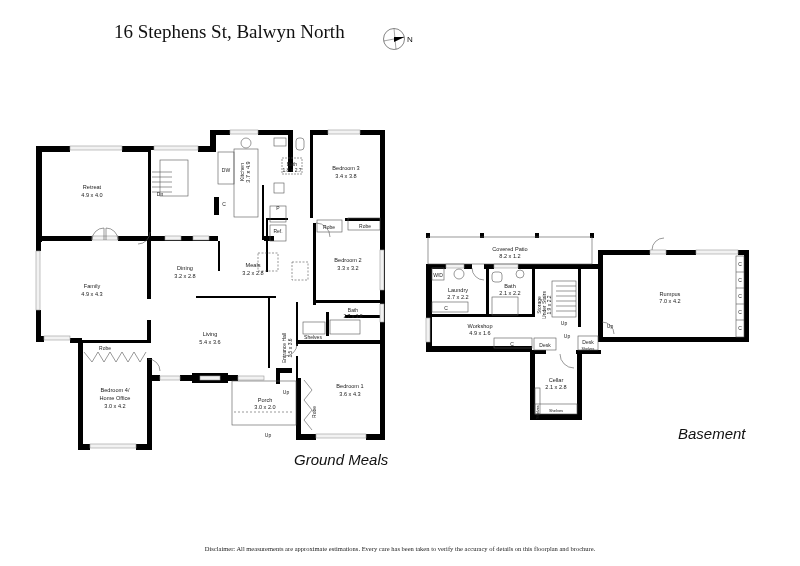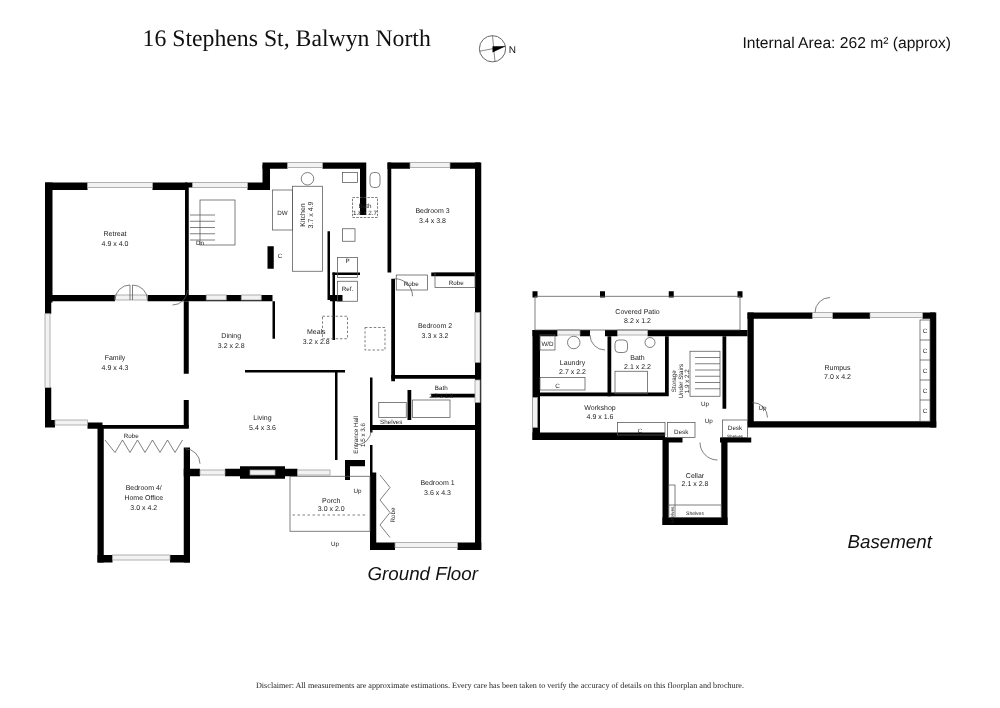--- a/index.html
+++ b/index.html
@@ -23,21 +23,20 @@
   <svg width="36" height="28" viewBox="0 0 36 28">
     <circle cx="14" cy="14" r="10.5" fill="none" stroke="#666" stroke-width="0.8"></circle>
     <line x1="14" y1="3.5" x2="16" y2="24.5" stroke="#666" stroke-width="0.6"></line>
     <line x1="3.5" y1="16" x2="24.5" y2="12" stroke="#666" stroke-width="0.6"></line>
     <polygon points="14,12 24.5,12 14,17" fill="#000"></polygon>
     <text x="27" y="17" font-family="Liberation Sans, sans-serif" font-size="8" fill="#111">N</text>
   </svg>
 </div>
 
 <div class="areas">
-  <div>Internal Area: 262 m² (approx)</div>
 </div>
 
 <svg class="plan" width="800" height="566" viewBox="0 0 800 566">
 
   <g fill="#000">
 
     <rect x="36" y="146" width="6" height="96"></rect>
     <rect x="36" y="146" width="34" height="6"></rect>
     <rect x="122" y="146" width="28" height="6"></rect>
     <rect x="148" y="148" width="3" height="92"></rect>
@@ -311,16 +310,16 @@
     <text class="small-label" x="740" y="314">C</text>
     <text class="small-label" x="740" y="330">C</text>
     <text class="small-label" x="610" y="328">Up</text>
     <text class="room-label" x="556" y="382">Cellar</text>
     <text class="room-label" x="556" y="389">2.1 x 2.8</text>
     <text class="small-label" transform="translate(539,412) rotate(-90)" style="font-size:3.8px">Shelves</text>
     <text class="small-label" x="556" y="412" style="font-size:4px">Shelves</text>
   </g>
 </svg>
 
-<div class="floor-label" style="left:294px;top:451px;">Ground Floor</div>
+<div class="floor-label" style="left:294px;top:451px;">Ground Meals</div>
 <div class="floor-label" style="left:678px;top:425px;">Basement</div>
 
 <div class="disclaimer">Disclaimer: All measurements are approximate estimations. Every care has been taken to verify the accuracy of details on this floorplan and brochure.</div>
 
 </body></html>

